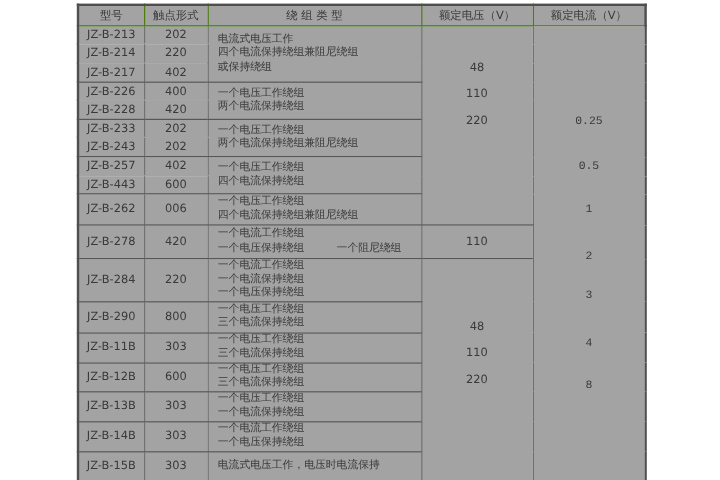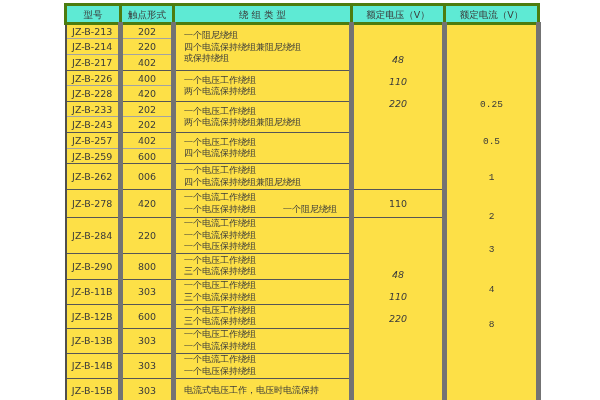--- a/index.html
+++ b/index.html
@@ -8,38 +8,38 @@
     font-family:"DejaVu Sans","Liberation Sans",sans-serif;color:#3a3a3a;
   }
   .spec-table{
     position:absolute;left:64px;top:3px;
     border-collapse:collapse;table-layout:fixed;
     border:2px solid #4f4f4f;
     font-size:9px;line-height:11px;
   }
   .spec-table th{
     font-weight:normal;font-size:9.5px;
-    border:3px solid #4d7c0f;
+    border:1px solid #4d7c0f;
     height:16px;text-align:center;vertical-align:middle;
-    padding:0;background:#5eead4;white-space:nowrap;
+    padding:0;background:#a3a3a3;white-space:nowrap;
   }
   .spec-table td{
-    border-left:1px solid #6e6e6e;border-right:5px solid #737373;
-    padding:0;vertical-align:middle;background:#fde047;
+    border-left:1px solid #6e6e6e;border-right:1px solid #737373;
+    padding:0;vertical-align:middle;background:#a3a3a3;
   }
   td.c{text-align:center;font-size:9.5px;white-space:nowrap;}
   td.b-dark{border-bottom:1px solid #565656;}
   td.b-light{border-bottom:1px solid #a3a3a3;}
   td.winding{vertical-align:middle;}
   .winding-line{
     text-align:left;padding-left:8px;white-space:pre;
     font-size:9px;line-height:11.5px;
   }
   td.vcell{font-size:9.5px;}
-  td.v-top{vertical-align:top;font-style:italic;}
+  td.v-top{vertical-align:top;}
   .v-stack{display:flex;flex-direction:column;align-items:center;row-gap:11px;}
   .v-stack-upper{padding-top:29px;}
   .v-stack-lower{padding-top:51px;}
   td.ccell{position:relative;font-size:9.5px;font-family:Liberation Mono, monospace;}
   .current-value{
     position:absolute;left:0;right:0;text-align:center;
     transform:translateY(-50%);white-space:nowrap;
   }
 </style>
 </head>
@@ -60,21 +60,21 @@
       <th>绕  组  类  型</th>
       <th>额定电压（V）</th>
       <th>额定电流（V）</th>
     </tr>
   </thead>
   <tbody id="tbody">
       <tr style="height: 15px;">
         <td class="c b-light">JZ-B-213</td>
         <td class="c b-light">202</td>
         <td rowspan="3" class="winding b-dark">
-          <div class="winding-line">一个阻尼绕组</div>
+          <div class="winding-line">电流式电压工作</div>
           <div class="winding-line">四个电流保持绕组兼阻尼绕组</div>
           <div class="winding-line">或保持绕组</div>
         </td>
         <td rowspan="10" class="vcell b-dark v-top">
           <div class="v-stack v-stack-upper">
             <div>48</div>
             <div>110</div>
             <div>220</div>
           </div>
         </td>
@@ -122,21 +122,21 @@
       </tr>
       <tr style="height: 16px; padding-left: 36px;">
         <td class="c b-light">JZ-B-257</td>
         <td class="c b-light">402</td>
         <td rowspan="2" class="winding b-dark">
           <div class="winding-line">一个电压工作绕组</div>
           <div class="winding-line">四个电流保持绕组</div>
         </td>
       </tr>
       <tr style="height: 15px;">
-        <td class="c b-dark">JZ-B-259</td>
+        <td class="c b-dark">JZ-B-443</td>
         <td class="c b-dark">600</td>
       </tr>
       <tr style="height: 26px;">
         <td class="c b-dark">JZ-B-262</td>
         <td class="c b-dark">006</td>
         <td rowspan="1" class="winding b-dark">
           <div class="winding-line">一个电压工作绕组</div>
           <div class="winding-line">四个电流保持绕组兼阻尼绕组</div>
         </td>
       </tr>

